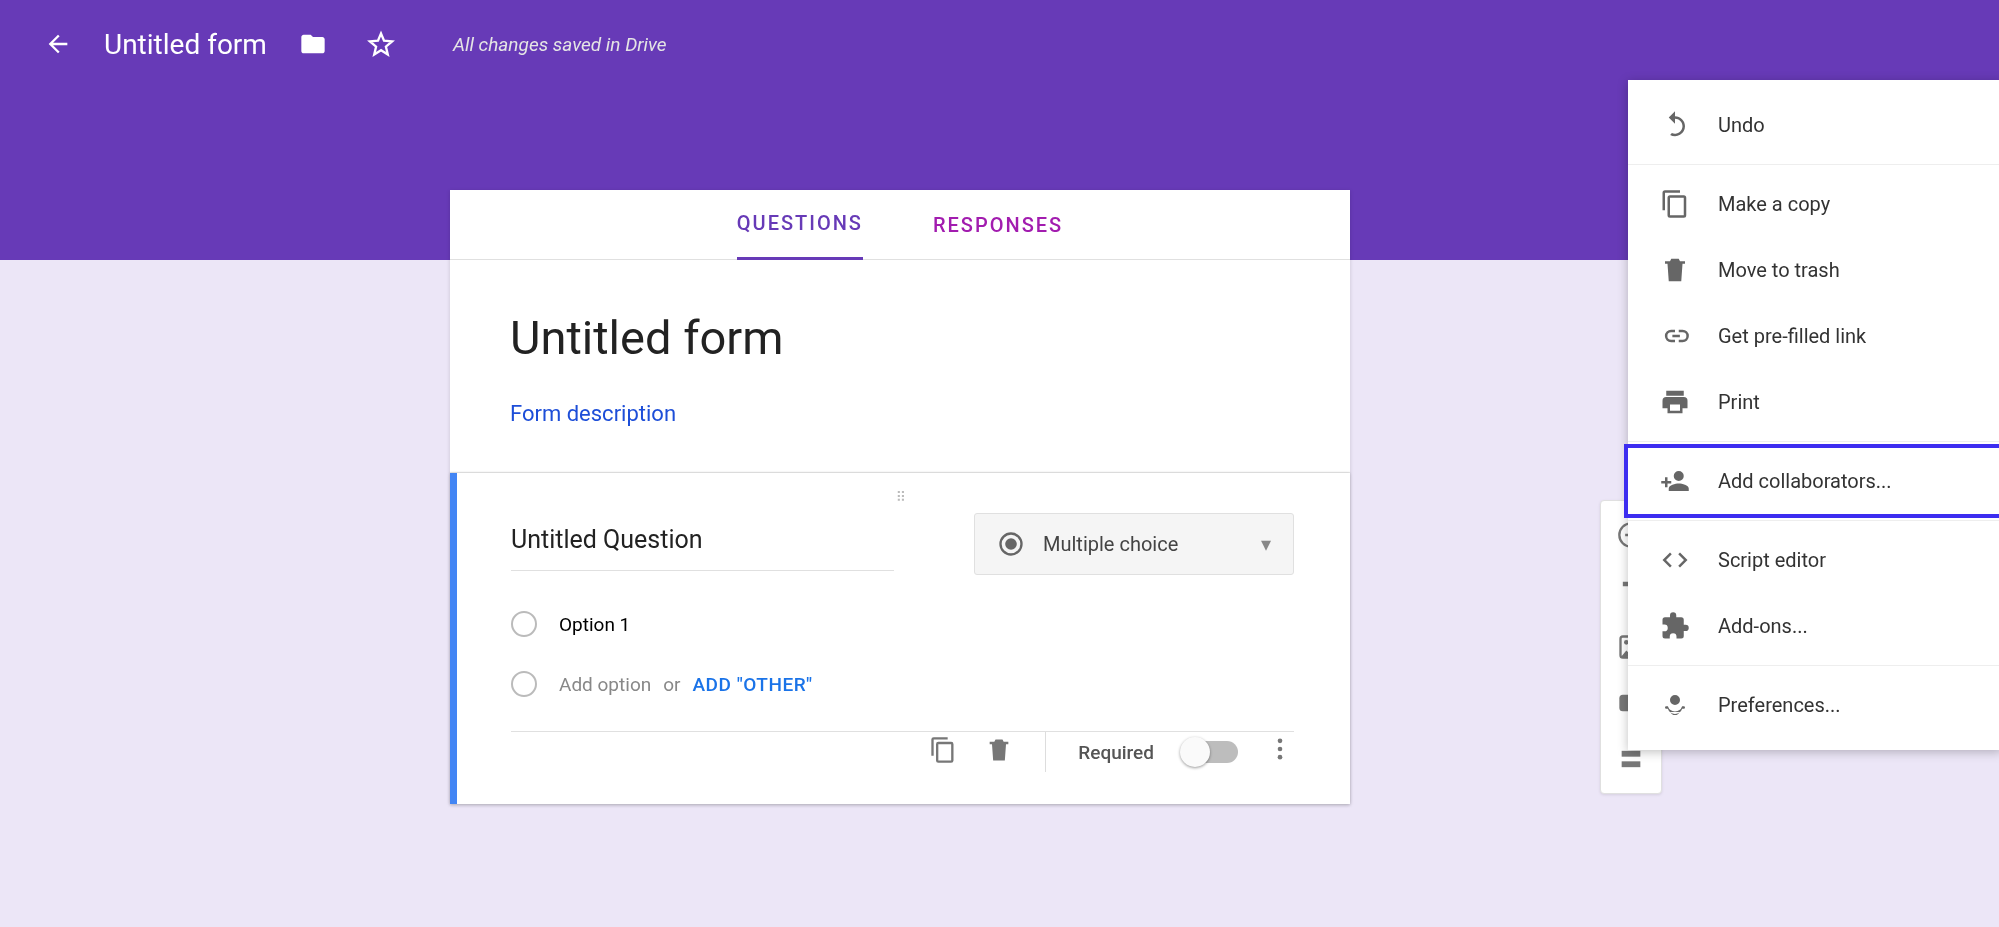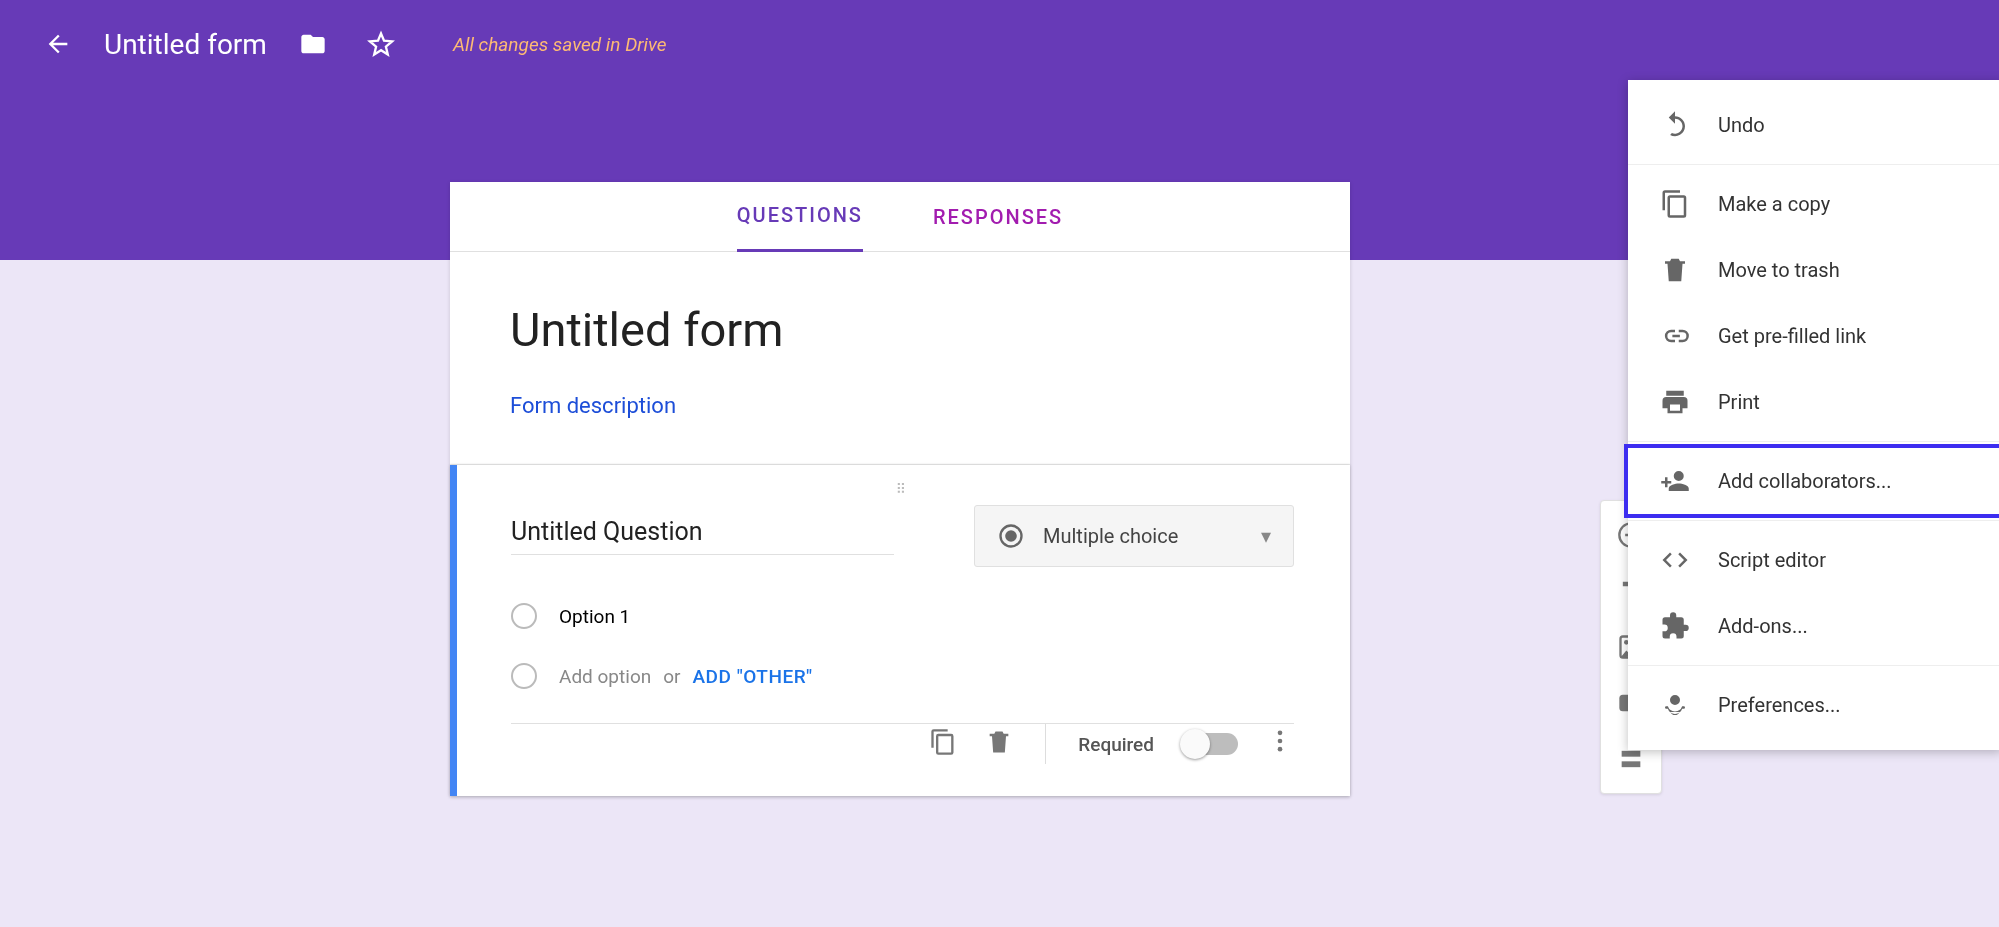--- a/index.html
+++ b/index.html
@@ -33,21 +33,21 @@
     fill: white;
   }
   .form-title-hdr {
     font-size: 28px;
     font-weight: 400;
     color: white;
   }
   .save-status {
     font-size: 19px;
     font-style: italic;
-    color: #fdba74;
+    color: #e5e5e5;
     margin-left: 26px;
   }
   .spacer { flex: 1; }
   .right-group { display: flex; align-items: center; gap: 26px; }
   .send-btn {
     background: white;
     color: #673ab7;
     border: none;
     font-weight: 700;
     font-size: 20px;
@@ -65,21 +65,21 @@
   }
   .avatar {
     width: 54px; height: 44px;
     background: linear-gradient(135deg,#14b8a6 0%, #14b8a6 50%, #0d9488 50%);
   }
 
   
   .card {
     position: absolute;
     left: 450px;
-    top: 182px;
+    top: 190px;
     width: 900px;
     background: white;
     box-shadow: 0 1px 4px rgba(0,0,0,0.15);
   }
   .tabs {
     display: flex;
     justify-content: center;
     border-bottom: 1px solid #e0e0e0;
     height: 70px;
     align-items: center;
@@ -117,21 +117,21 @@
     border-left: 7px solid #4285f4;
     padding: 16px 56px 32px 54px;
     position: relative;
     box-shadow: 0 1px 3px rgba(0,0,0,0.15), 0 -1px 2px rgba(0,0,0,0.08);
   }
   .drag-handle { text-align:center; color:#bbb; letter-spacing:3px; font-size:14px; padding-bottom:8px;}
   .q-row { display:flex; align-items:flex-start; gap:80px; }
   .q-title {
     font-size: 25px;
     color: #222;
-    padding: 12px 0 8px 0;
+    padding: 12px 0 16px 0;
     border-bottom: 1px solid #e0e0e0;
     flex: 1;
   }
   .type-select {
     display:flex; align-items:center; gap:18px;
     background:#f5f5f5;
     border:1px solid #e0e0e0;
     border-radius:3px;
     padding: 16px 22px;
     width: 320px;

